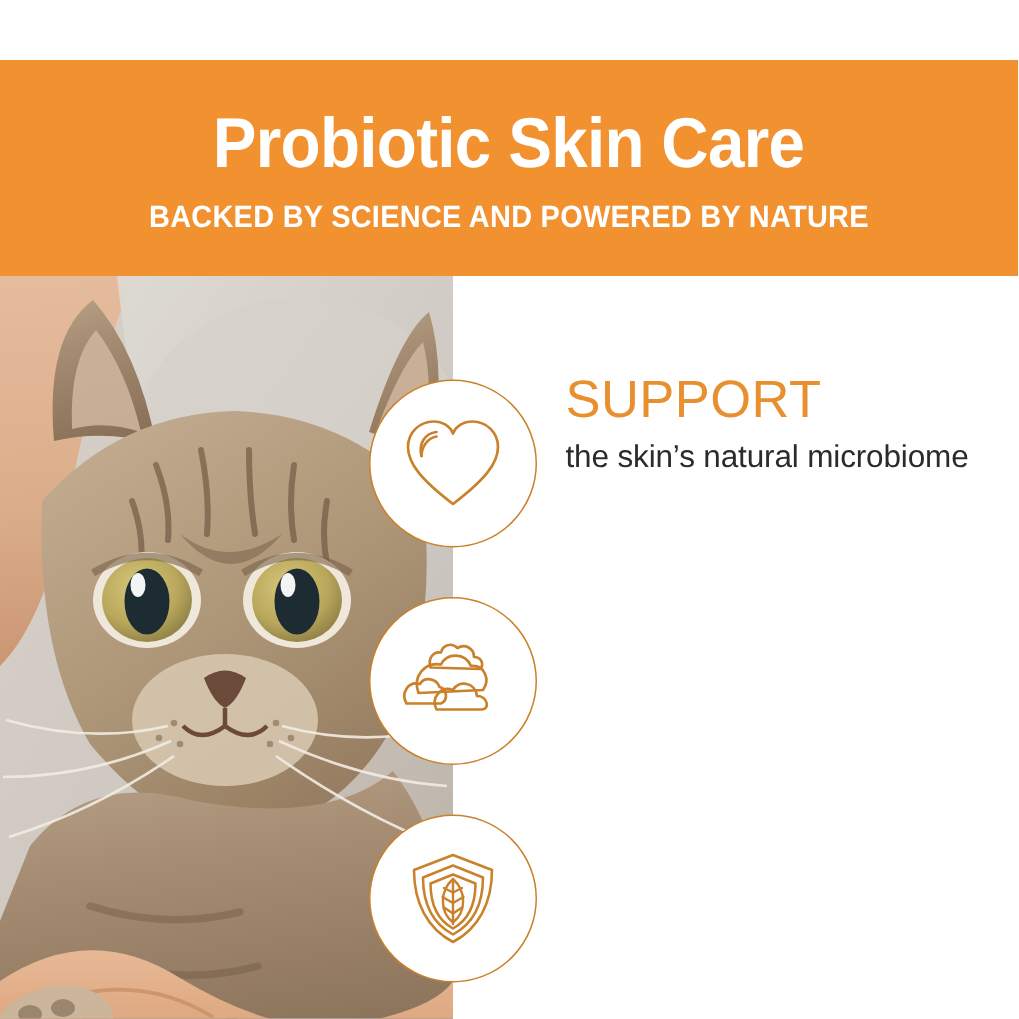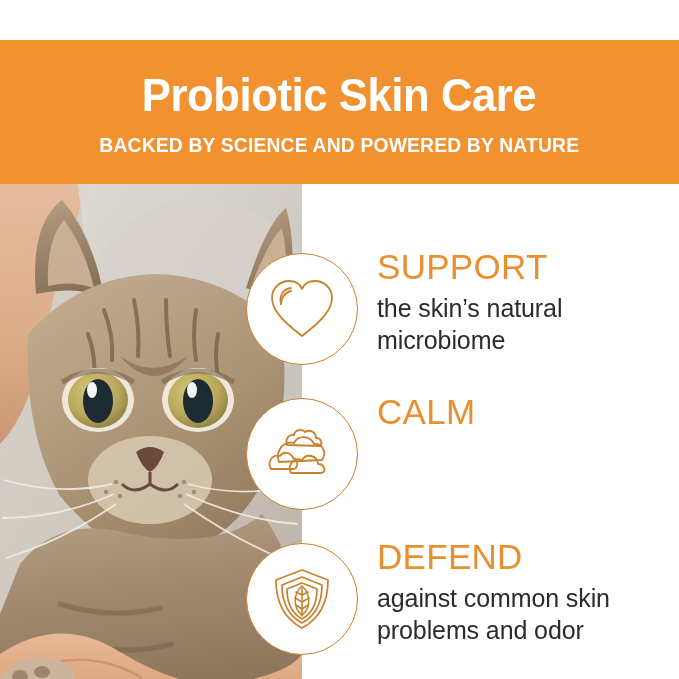--- a/index.html
+++ b/index.html
@@ -109,21 +109,21 @@
     color:#E8902F;
     font-family:"Liberation Sans", sans-serif;
     font-weight:normal;
     font-size:35px;
     letter-spacing:0.3px;
     line-height:1.05;
   }
   .fdesc {
     color:#2B2B2B;
     font-family:"Liberation Sans", sans-serif;
-    font-size:25px;
+    font-size:21px;
     line-height:1.28;
     margin-top:6px;
     letter-spacing:-0.1px;
   }
 </style>
 </head>
 <body>
 
 <div class="poster">
 
@@ -273,21 +273,20 @@
 
           <path d="M14 45 C10 34 18 24 29 26 C33 18 45 18 49 27 C58 26 62 36 57 43 Z"></path>
 
           <path d="M6 52 C2 45 7 37 15 39 C18 34 26 35 28 41 C33 42 34 50 29 52 Z"></path>
 
           <path d="M26 56 C22 48 29 40 37 43 C41 36 52 38 53 47 C60 47 62 56 56 56 Z"></path>
         </g>
       </svg>
     </div>
     <div class="ftext">
-      <div class="ftitle">CALM</div>
     </div>
   </div>
 
   <div class="feature feature-3">
     <div class="badge">
       <svg width="74" height="74" viewBox="0 0 74 74">
         <g fill="none" stroke="#C9822B" stroke-width="1.7" stroke-linejoin="round">
           <path d="M37 8 L63 18 C63 40 54 57 37 66 C20 57 11 40 11 18 Z"></path>
           <path d="M37 15 L57 23 C57 41 50 54 37 61 C24 54 17 41 17 23 Z"></path>
           <path d="M37 21 L52 27 C52 42 46 52 37 57 C28 52 22 42 22 27 Z"></path>
@@ -297,19 +296,15 @@
           <path d="M37 26 L37 54"></path>
           <path d="M37 33 L31 30"></path>
             <path d="M37 33 L43 30"></path>
           <path d="M37 40 L30 36"></path>
             <path d="M37 40 L44 36"></path>
           <path d="M37 47 L31 43"></path>
             <path d="M37 47 L43 43"></path>
         </g>
       </svg>
     </div>
-    <div class="ftext">
-      <div class="ftitle">DEFEND</div>
-      <div class="fdesc">against common skin problems and odor</div>
-    </div>
   </div>
 
 </div>
 
 </body></html>

